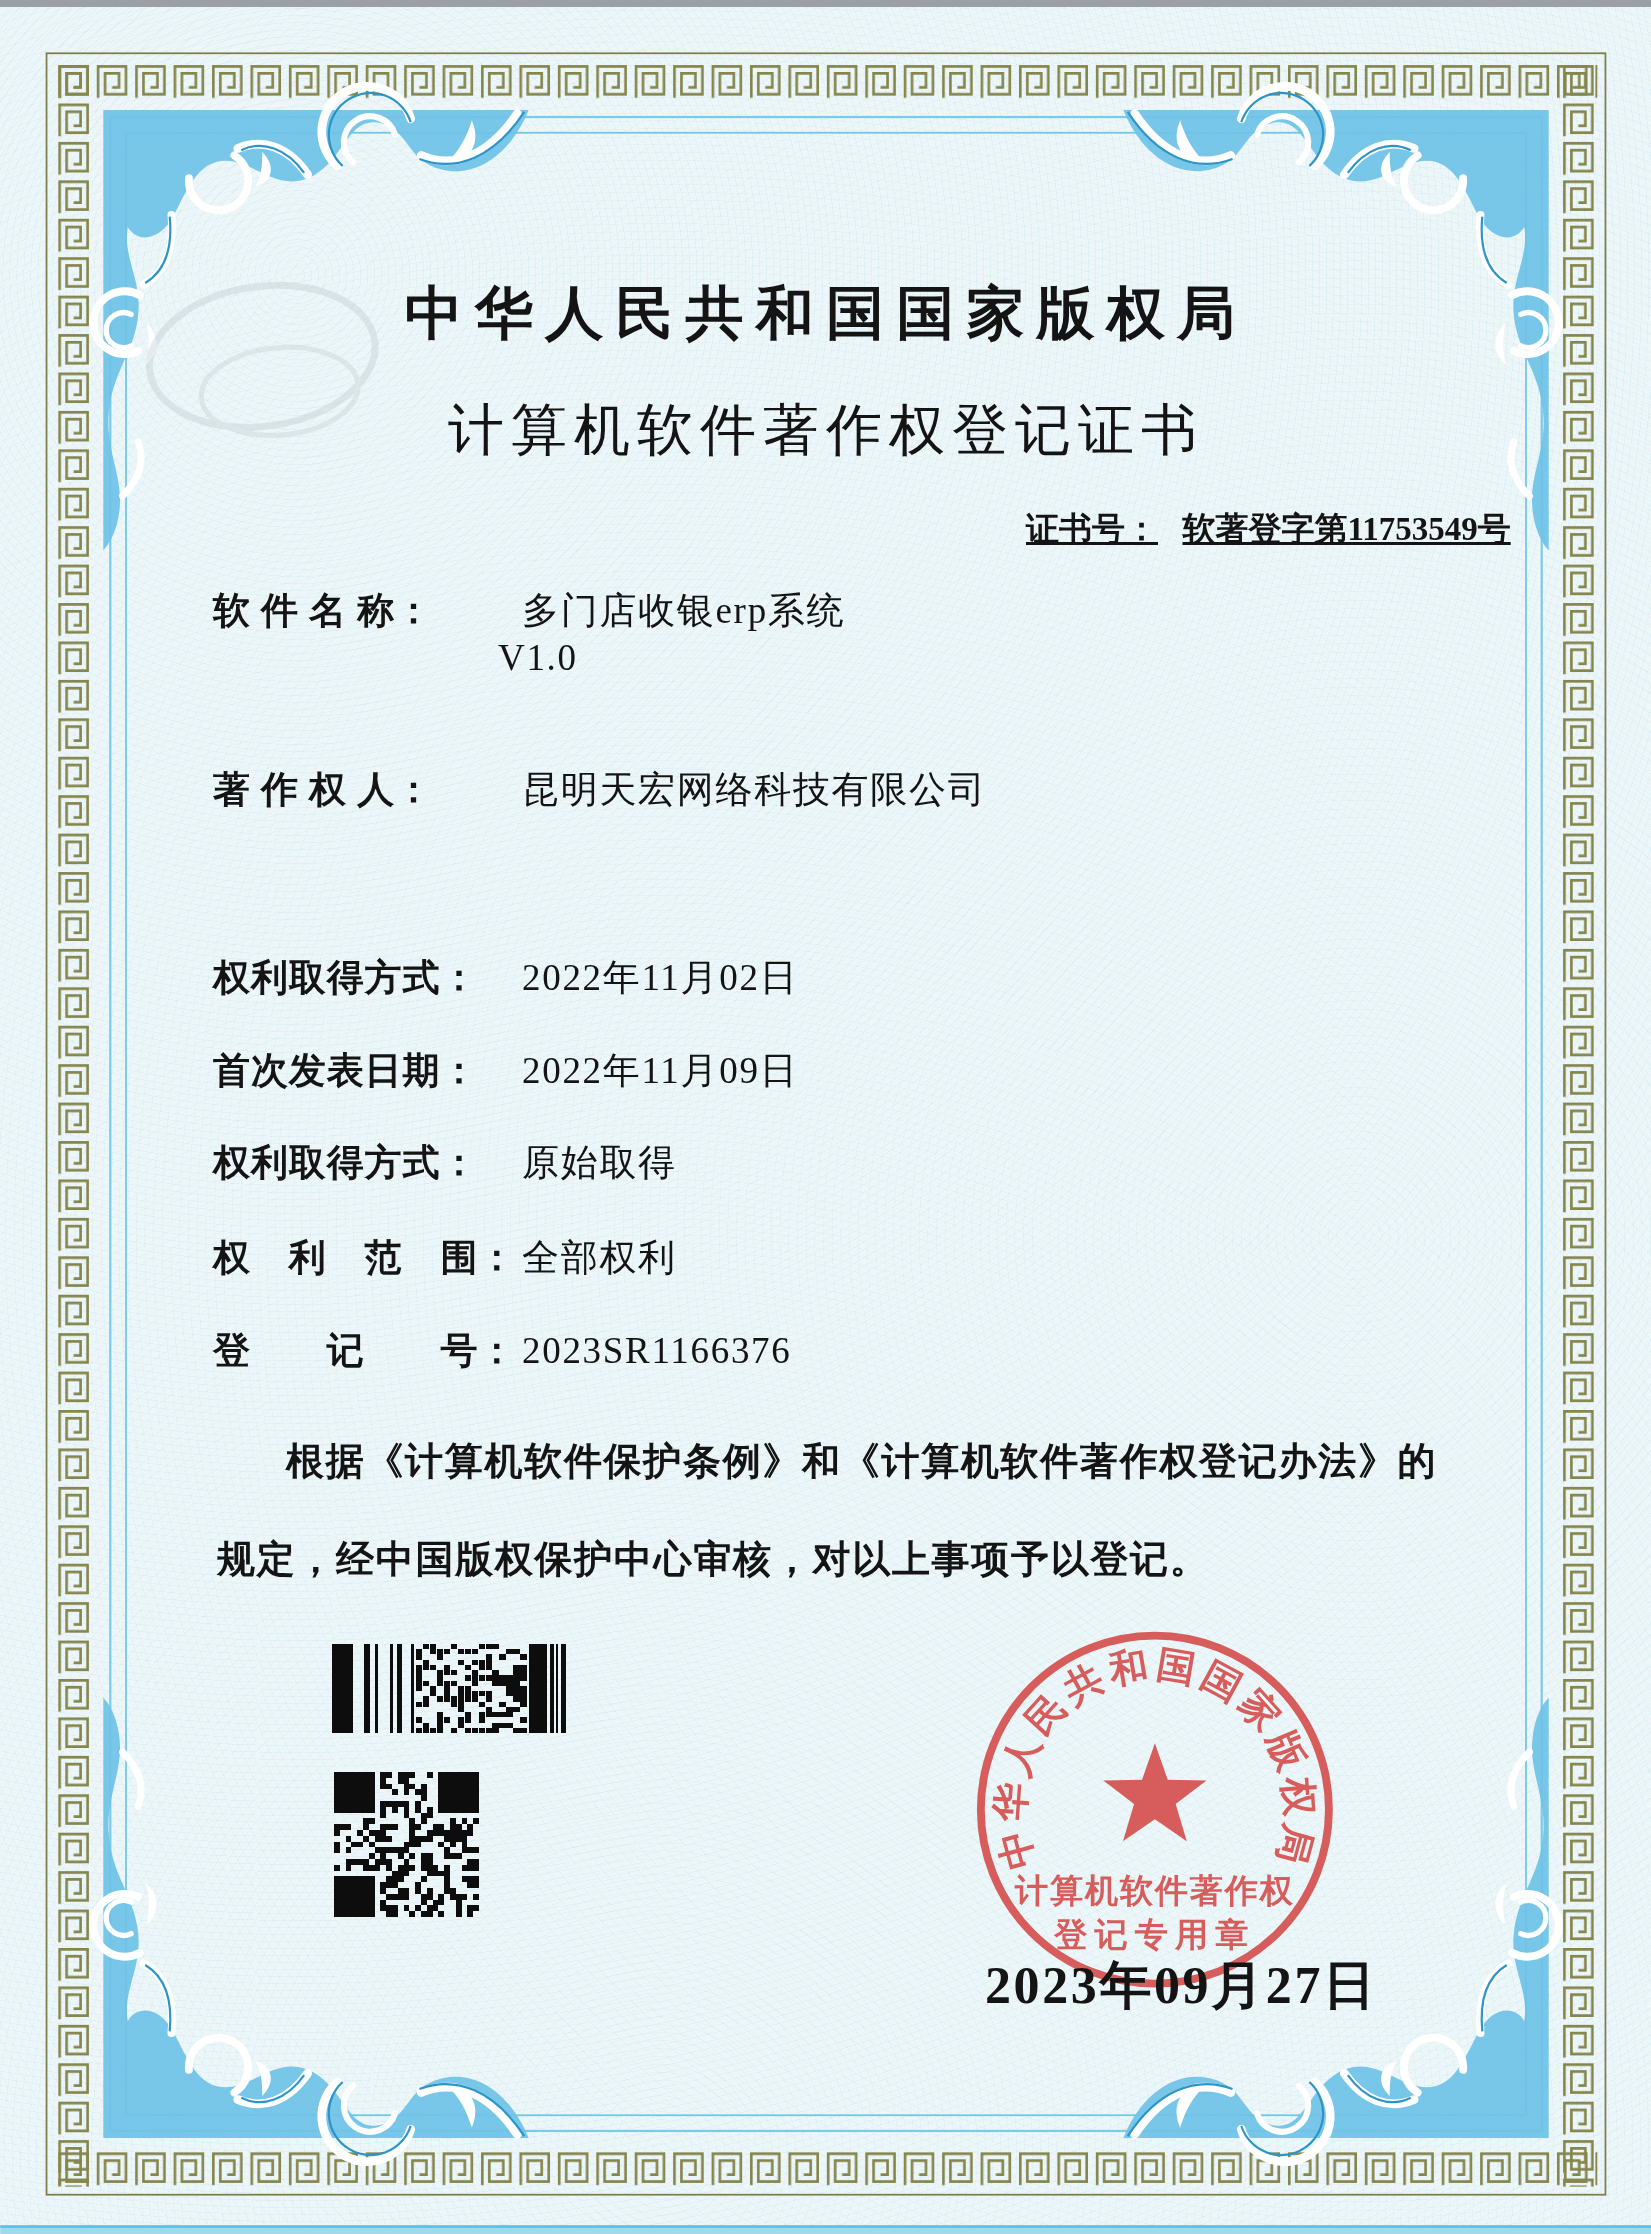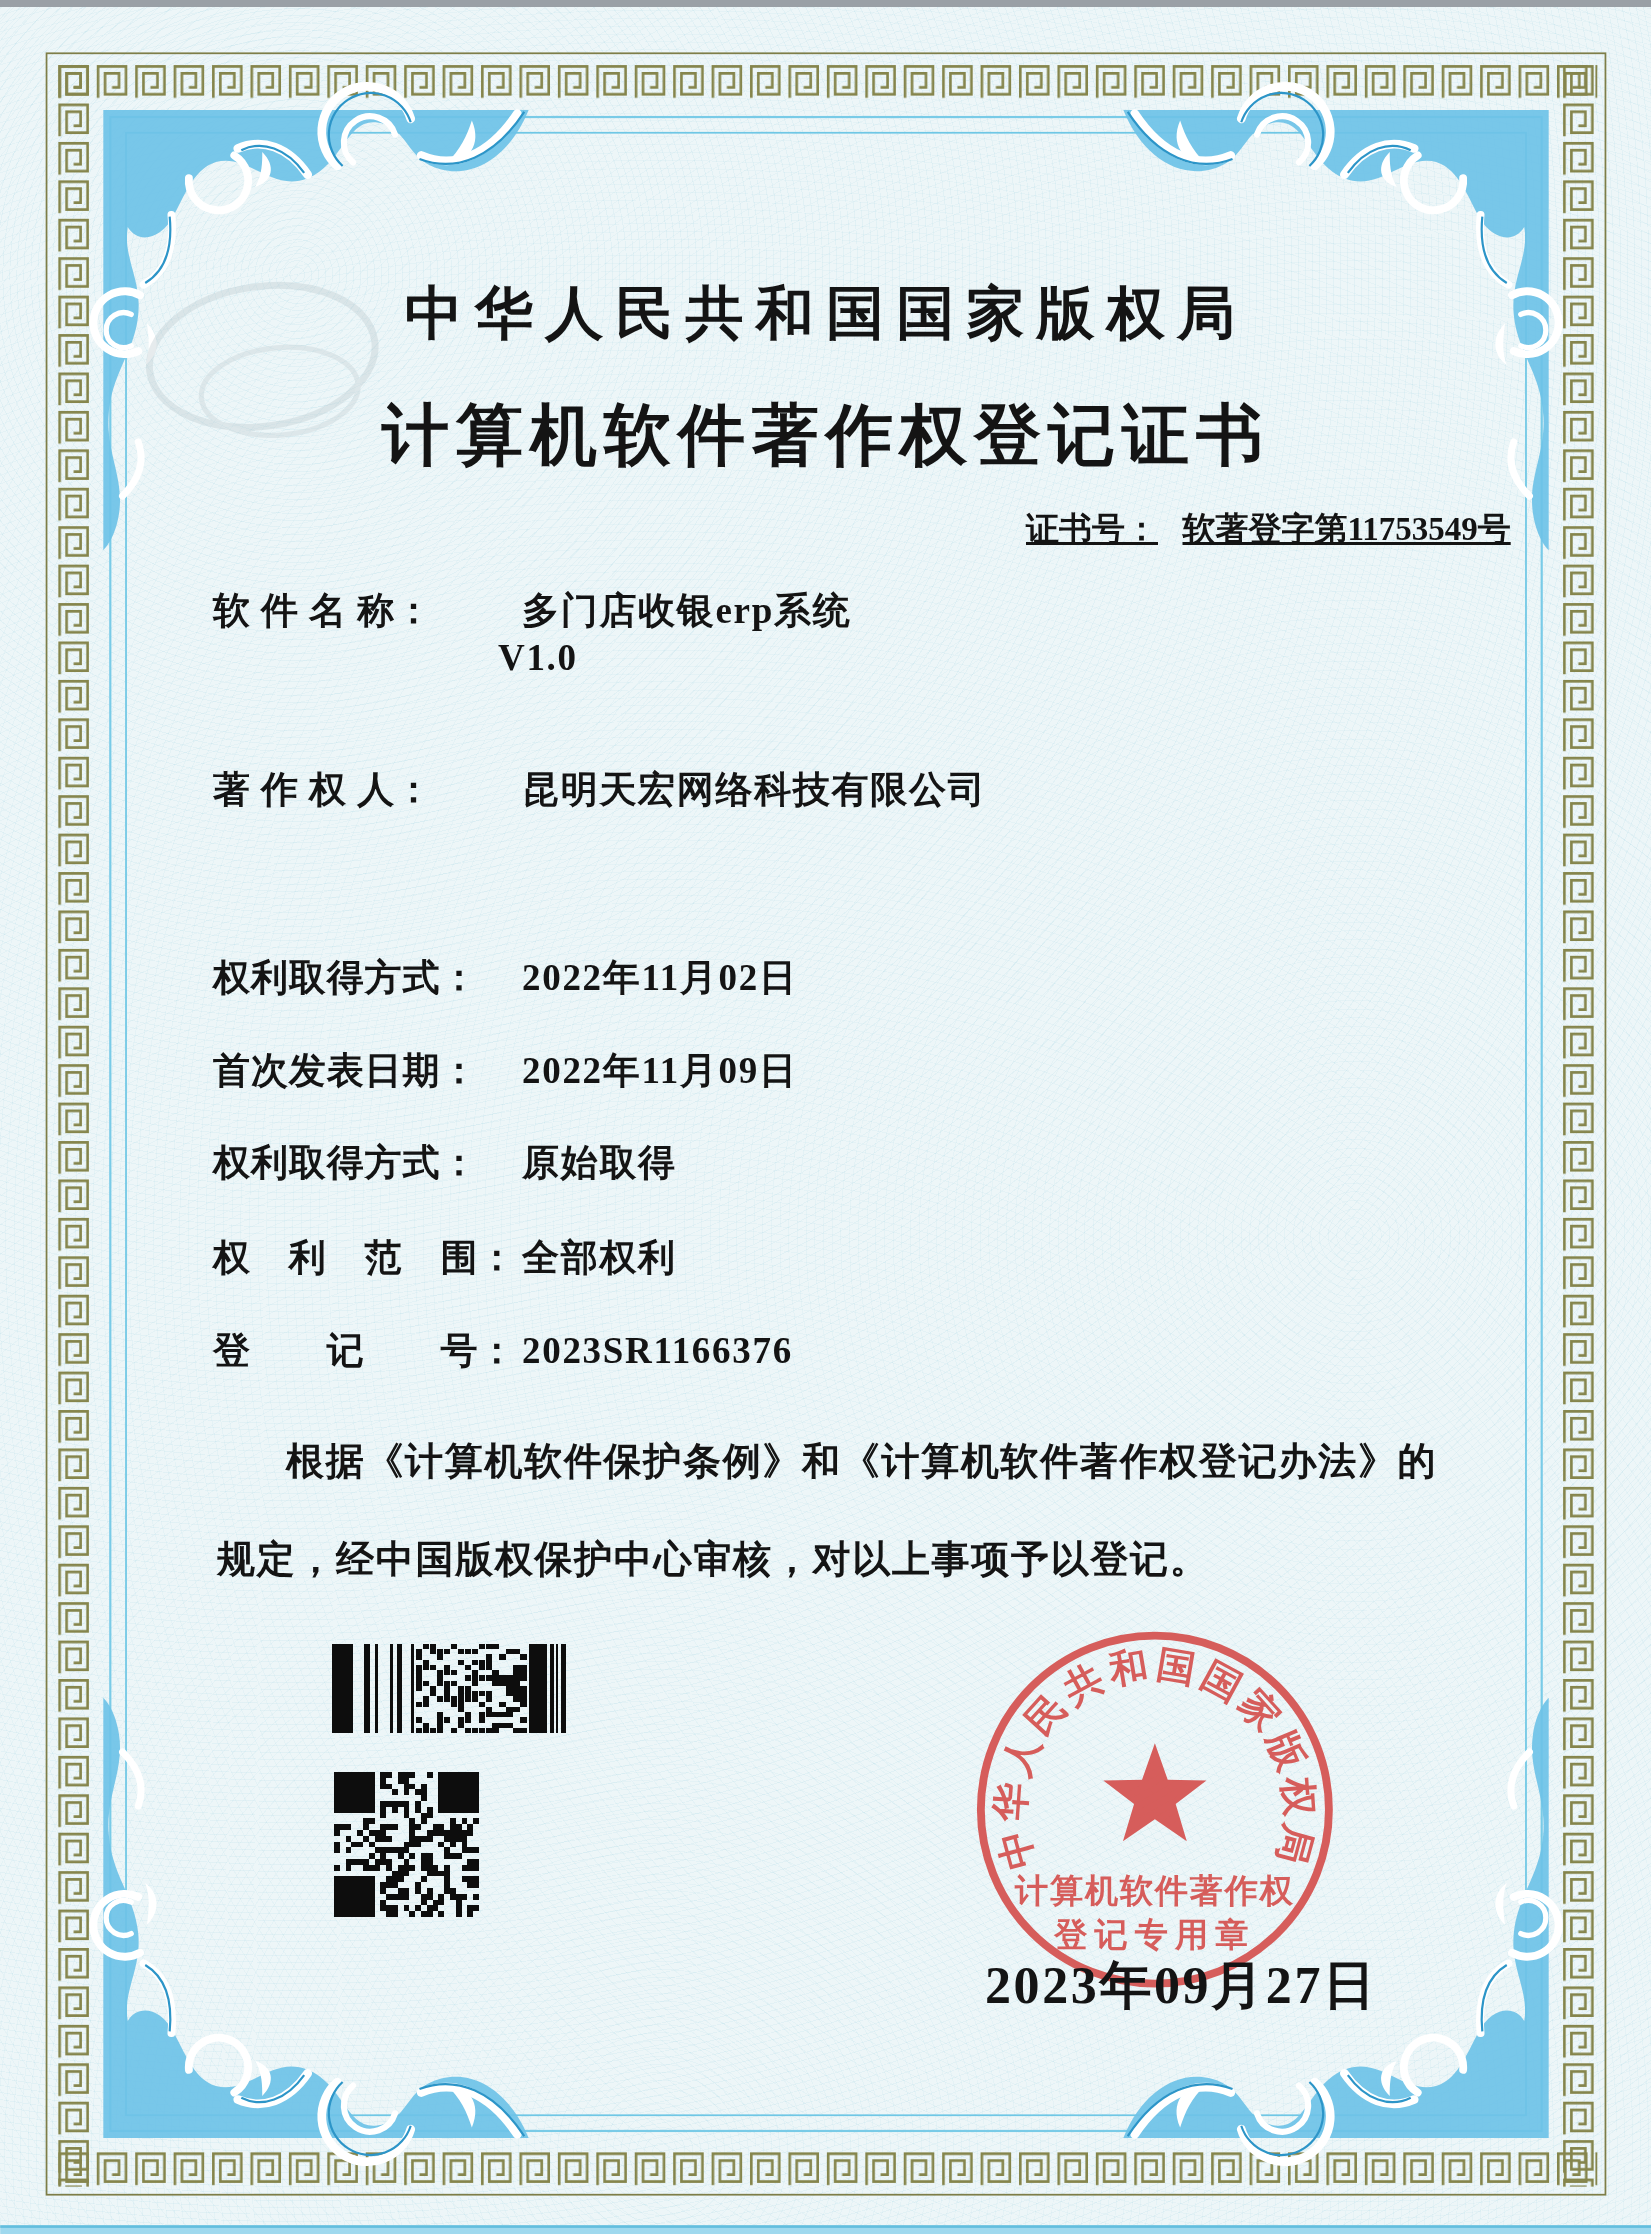--- a/index.html
+++ b/index.html
@@ -13,26 +13,26 @@
       repeating-radial-gradient(circle at 18% 12%, rgba(125,195,215,0.10) 0 0.9px, rgba(0,0,0,0) 0.9px 7px),
       repeating-radial-gradient(circle at 82% 55%, rgba(125,195,215,0.08) 0 0.9px, rgba(0,0,0,0) 0.9px 8.7px),
       repeating-radial-gradient(circle at 40% 96%, rgba(125,195,215,0.08) 0 0.9px, rgba(0,0,0,0) 0.9px 7.9px);
     font-family:"Liberation Serif", serif;
     color:#141414;
   }
   .deco{position:absolute;left:0;top:0;}
   .txt{position:absolute;white-space:nowrap;line-height:1;}
   .center{left:0;right:0;text-align:center;}
   .authority{top:278px;font-size:58px;font-weight:700;letter-spacing:12.2px;}
-  .cert-title{top:395px;font-size:67px;font-weight:700;letter-spacing:7px;}
+  .cert-title{top:395px;font-size:56px;font-weight:400;letter-spacing:7px;}
   .certno{top:506px;left:1026px;font-size:33px;font-weight:700;}
   .certno span{margin-right:24.5px;text-decoration:underline;}
   .certno span:last-child{margin-right:0;}
   .flabel{font-size:37px;font-weight:700;letter-spacing:0.9px;text-align:center;}
-  .fvalue{font-size:37px;font-weight:700;letter-spacing:1.7px;}
+  .fvalue{font-size:37px;font-weight:400;letter-spacing:1.7px;}
   .statement{font-size:38px;font-weight:700;letter-spacing:1.7px;}
   .issue-date{top:1953px;left:985px;width:341px;text-align:center;font-size:52px;font-weight:700;letter-spacing:2.6px;}
   .shape-svg{position:absolute;}
   .bar-fill rect{fill:#0d0d0d;}
 </style>
 </head>
 <body>
 
 <div class="page">
 

